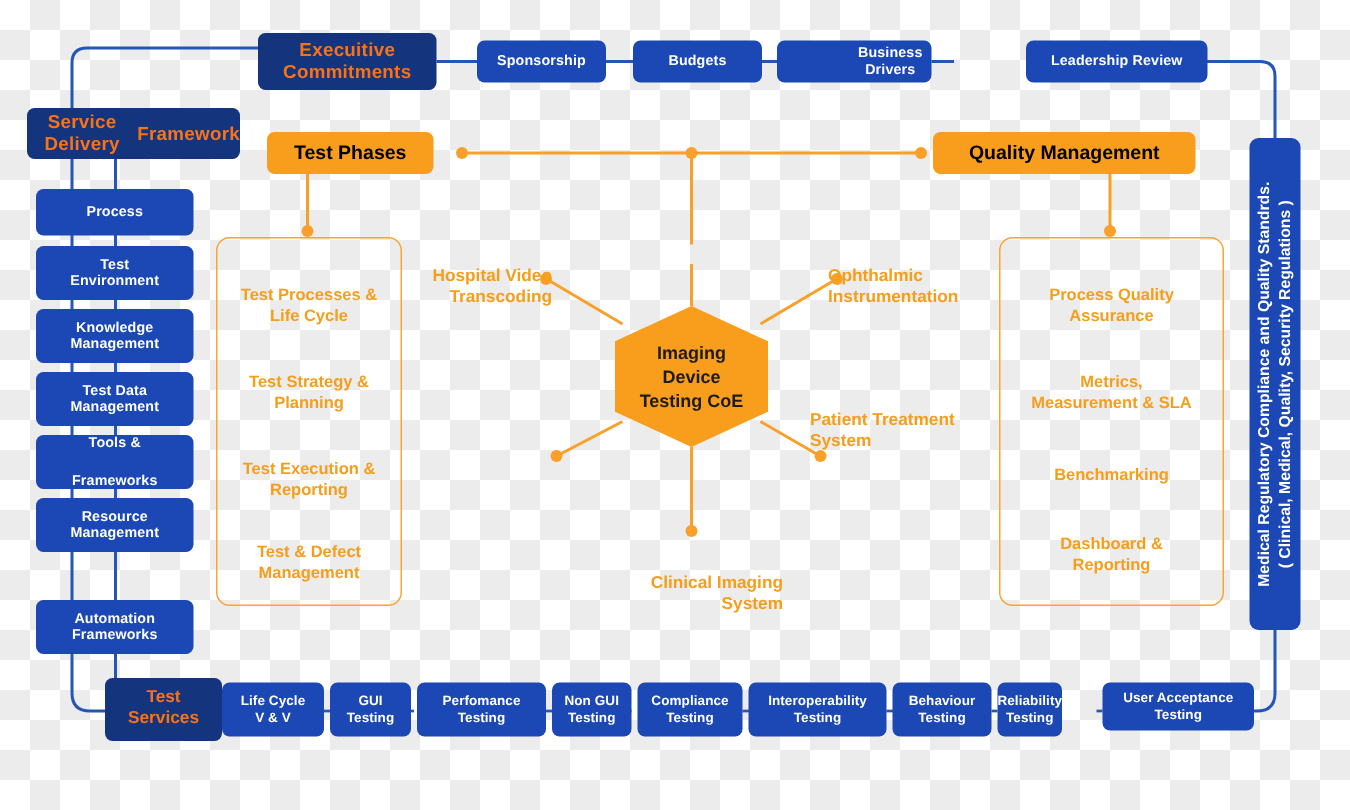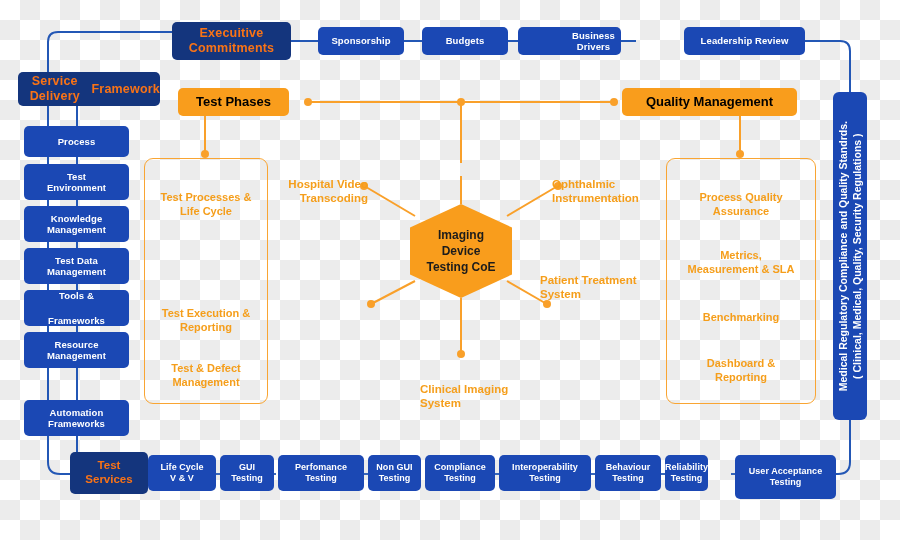--- a/index.html
+++ b/index.html
@@ -169,20 +169,24 @@
 
   <div class="box orange orange-hdr" style="left:178px;top:88px;width:111px;height:28px;">
     <span>Test Phases</span>
   </div>
 
   <div class="panel" style="left:144px;top:158px;width:124px;height:246px;">
     <div class="panel-item" style="top:32px;">
       <div>Test Processes &amp;</div>
       <div>Life Cycle</div>
     </div>
+    <div class="panel-item" style="top:90px;">
+      <div>Test Strategy &amp;</div>
+      <div>Planning</div>
+    </div>
     <div class="panel-item" style="top:148px;">
       <div>Test Execution &amp;</div>
       <div>Reporting</div>
     </div>
     <div class="panel-item" style="top:203px;">
       <div>Test &amp; Defect</div>
       <div>Management</div>
     </div>
   </div>
 
@@ -224,21 +228,21 @@
   <div class="radial" style="left:552px;top:177px;width:118px;text-align:left;">
     <div>Ophthalmic</div>
     <div>Instrumentation</div>
   </div>
 
   <div class="radial" style="left:540px;top:273px;width:126px;text-align:left;">
     <div>Patient Treatment</div>
     <div>System</div>
   </div>
 
-  <div class="radial" style="left:400px;top:382px;width:122px;text-align:left;padding-left:20px;">
+  <div class="radial" style="left:400px;top:382px;width:122px;text-align:right;">
     <div>Clinical Imaging</div>
     <div>System</div>
   </div>
 
 
   <div class="vbar" style="left:833px;top:92px;width:34px;height:328px;">
     <div class="vtxt">
       <div>Medical Regulatory Compliance and Quality Standrds.</div>
       <div>( Clinical, Medical, Quality, Security Regulations )</div>
     </div>
@@ -274,18 +278,18 @@
     <span>Testing</span>
   </div>
   <div class="box blue svc" style="left:595px;top:455px;width:66px;height:36px;flex-direction:column;">
     <span>Behaviour</span>
     <span>Testing</span>
   </div>
   <div class="box blue svc" style="left:665px;top:455px;width:43px;height:36px;flex-direction:column;">
     <span>Reliability</span>
     <span>Testing</span>
   </div>
-  <div class="box blue svc" style="left:735px;top:455px;width:101px;height:44px;flex-direction:column;">
+  <div class="box blue svc" style="left:735px;top:455px;width:101px;height:32px;flex-direction:column;">
     <span>User Acceptance</span>
     <span>Testing</span>
   </div>
 
 </div>
 
 </body></html>

